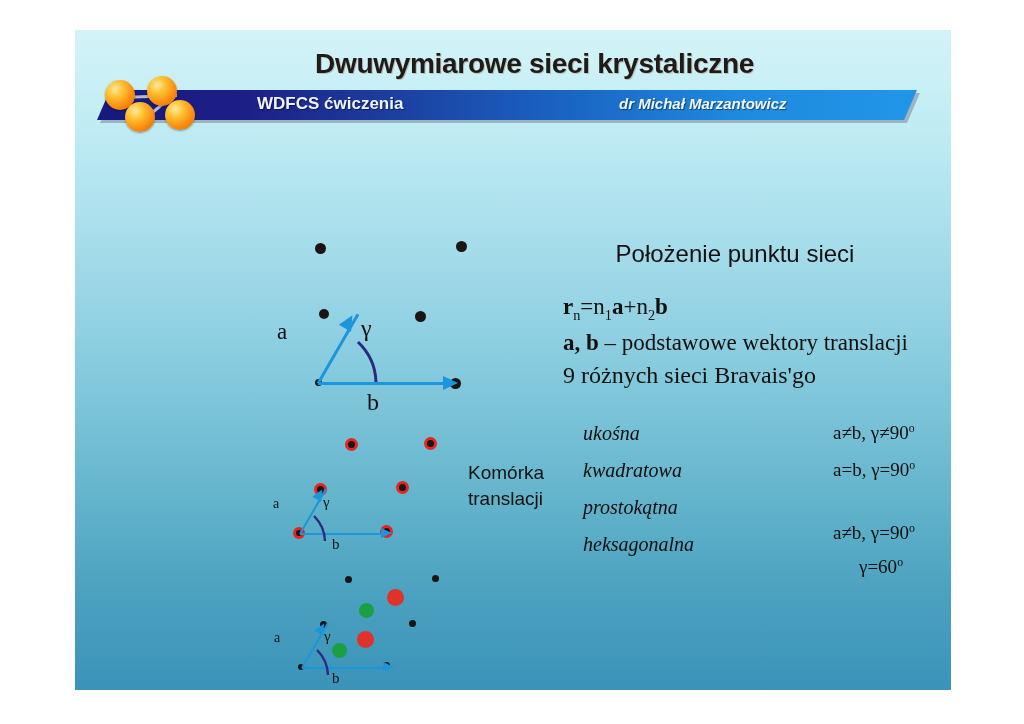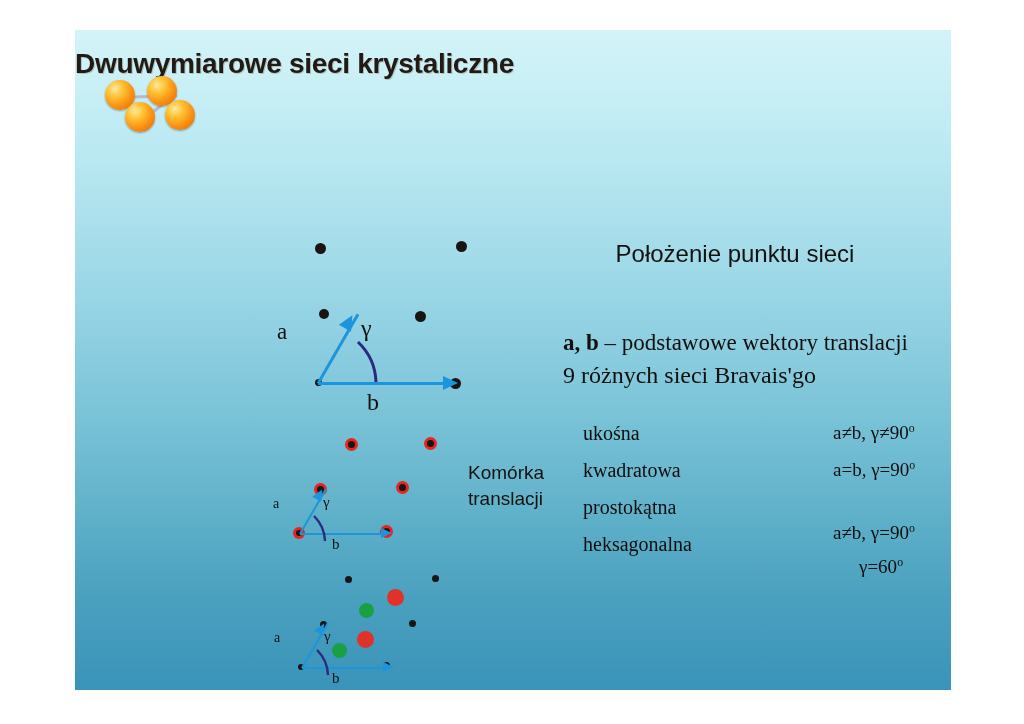--- a/index.html
+++ b/index.html
@@ -8,21 +8,21 @@
   #slide{
     position:absolute;left:75px;top:30px;width:876px;height:660px;
     background:linear-gradient(to bottom,
       #d3f3f8 0%, #c9f0f6 8%, #b8e8f1 20%, #a5dcea 33%,
       #8fd0e2 46%, #77c1d6 60%, #5eb0c9 74%, #4aa0bf 86%, #3a93b9 100%);
     overflow:hidden;
   }
 
   
   #title{
-    position:absolute;left:0;top:18px;width:919px;text-align:left;
+    position:absolute;left:0;top:18px;width:919px;text-align:center;
     font-family:"Liberation Sans",sans-serif;font-weight:bold;
     font-size:28px;color:#231a14;letter-spacing:-0.3px;
     text-shadow:1px 1px 0 rgba(120,110,100,.35);
   }
   #bannerwrap{position:absolute;left:22px;top:60px;width:840px;height:34px;}
   #banner{
     position:absolute;left:0;top:0;width:820px;height:30px;
     background:linear-gradient(to right,#18187e 0%,#1d1f87 18%,#1c3fa0 36%,#1a66c4 58%,#1e8ade 78%,#2196e8 100%);
     clip-path:polygon(13px 0, 820px 0, 807px 30px, 0 30px);
   }
@@ -60,21 +60,21 @@
   #formula1 .n{font-weight:normal;}
   #formula2{position:absolute;left:488px;top:300px;font-size:23px;}
   #formula2 b{font-weight:bold;}
   #formula3{position:absolute;left:488px;top:332px;font-size:24px;}
   sub{font-size:.62em;}
   sup{font-size:.62em;}
 
   
   #lattice-list{position:absolute;left:508px;top:392px;width:380px;}
   .lat-row{position:relative;height:37px;font-family:"Liberation Serif",serif;font-size:20px;color:#100e0c;}
-  .lat-name{position:absolute;left:0;top:0;white-space:nowrap;}
+  .lat-name{position:absolute;left:0;top:0;white-space:nowrap;font-style:italic;}
   .lat-cond{position:absolute;top:0;white-space:nowrap;font-size:19px;}
 
   
   .diagram{position:absolute;}
   .dot{position:absolute;border-radius:50%;background:#1a1512;}
   .dot-ring{position:absolute;border-radius:50%;background:#1a1512;box-shadow:0 0 0 3px #e8241c;}
   .dot-red{position:absolute;border-radius:50%;background:#e0312a;}
   .dot-green{position:absolute;border-radius:50%;background:#18a043;}
   .vec{position:absolute;height:3px;background:#1b96dc;transform-origin:0 50%;}
   .vec.thin{height:2px;}
@@ -85,20 +85,26 @@
     font-family:"Liberation Sans",sans-serif;font-size:19px;color:#15120f;line-height:1.35;
   }
 </style>
 </head>
 <body>
 
 <div id="slide">
 
   <div id="title">Dwuwymiarowe sieci krystaliczne</div>
 
+  <div id="bannerwrap">
+    <div id="banner-shadow"></div>
+    <div id="banner"></div>
+    <div id="banner-left-label">WDFCS ćwiczenia</div>
+    <div id="banner-right-label">dr Michał Marzantowicz</div>
+  </div>
 
   <div id="logo">
     <div class="bond" style="left:22px;top:22px;width:30px;transform:rotate(40deg);"></div>
     <div class="bond" style="left:50px;top:40px;width:30px;transform:rotate(-40deg);"></div>
     <div class="bond" style="left:22px;top:22px;width:56px;transform:rotate(-2deg);"></div>
     <div class="ball" style="left:6px;top:6px;width:30px;height:30px;"></div>
     <div class="ball" style="left:48px;top:2px;width:30px;height:30px;"></div>
     <div class="ball" style="left:26px;top:28px;width:30px;height:30px;"></div>
     <div class="ball" style="left:66px;top:26px;width:30px;height:30px;"></div>
   </div>
@@ -171,20 +177,23 @@
     <svg style="position:absolute;left:12px;top:64px;width:110px;height:60px;overflow:visible">
       <path d="M 45 23 A 37 37 0 0 1 56 48" fill="none" stroke="#2b2a80" stroke-width="2.4"></path>
     </svg>
     <span class="veclabel" style="left:14px;top:67px;font-size:14px;">a</span>
     <span class="veclabel" style="left:64px;top:65px;font-size:15px;">γ</span>
     <span class="veclabel" style="left:72px;top:107px;font-size:15px;">b</span>
   </div>
 
   <div id="heading-pps">Położenie punktu sieci</div>
 
+  <div id="formula1" class="serif">
+    <span>r</span><sub class="n">n</sub><span class="n">=n</span><sub class="n">1</sub><span>a</span><span class="n">+n</span><sub class="n">2</sub><span>b</span>
+  </div>
 
   <div id="formula2" class="serif">
     <b>a, b</b><span> – podstawowe wektory translacji</span>
   </div>
 
   <div id="formula3" class="serif">9 różnych sieci Bravais'go</div>
 
   <div id="lattice-list">
     <div class="lat-row">
       <span class="lat-name">ukośna</span>

